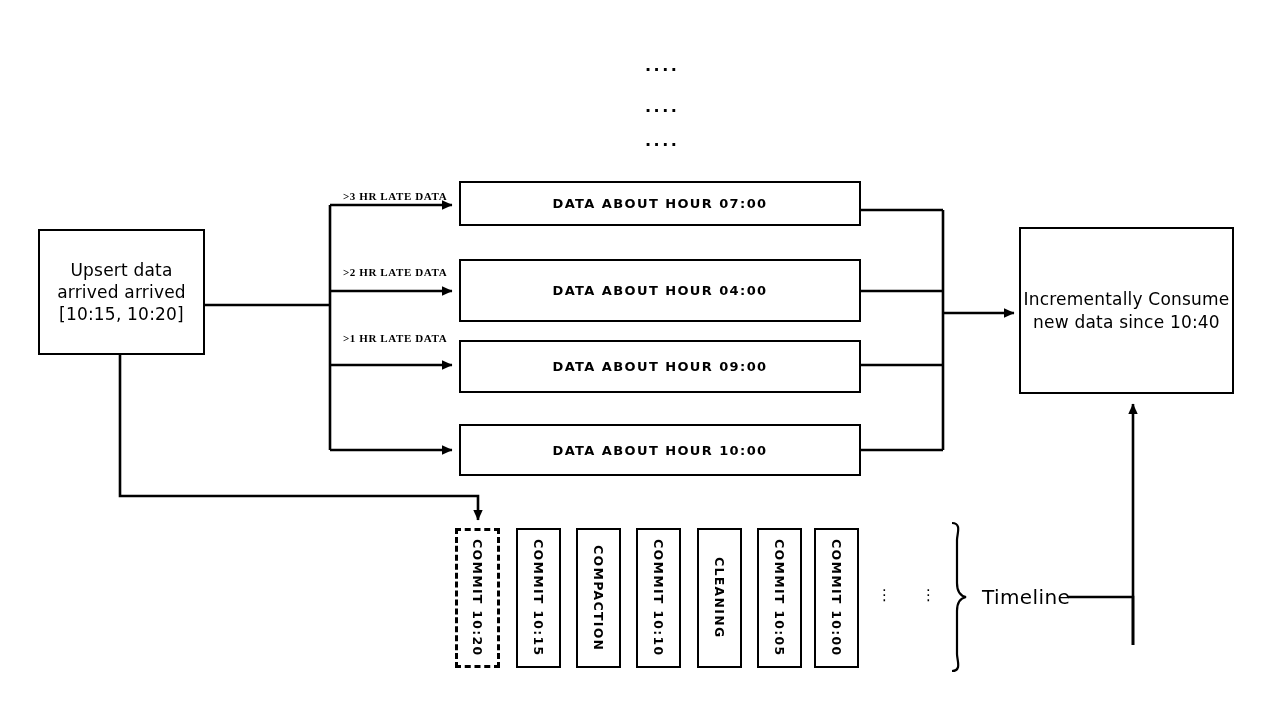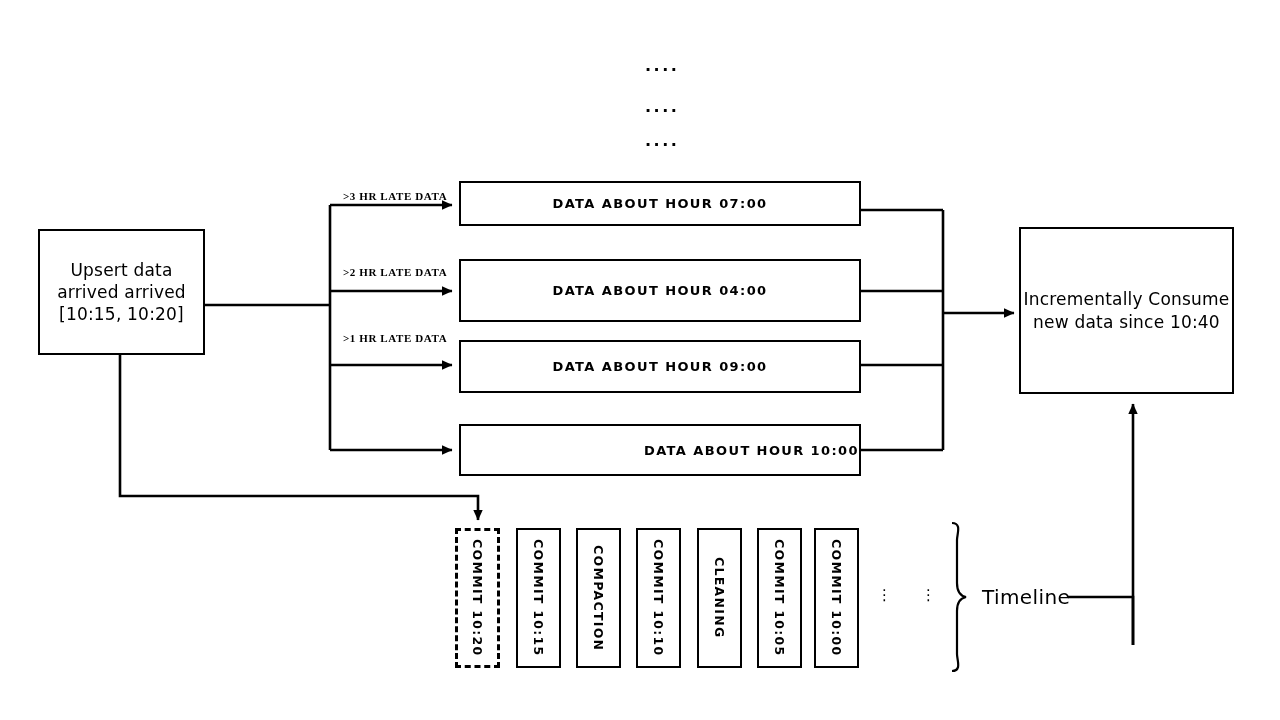--- a/index.html
+++ b/index.html
@@ -163,21 +163,21 @@
 
   <div class="node comic" style="left:459px; top:181px; width:402px; height:45px;">
     <span>DATA ABOUT HOUR 07:00</span>
   </div>
   <div class="node comic" style="left:459px; top:259px; width:402px; height:63px;">
     <span>DATA ABOUT HOUR 04:00</span>
   </div>
   <div class="node comic" style="left:459px; top:340px; width:402px; height:53px;">
     <span>DATA ABOUT HOUR 09:00</span>
   </div>
-  <div class="node comic" style="left:459px; top:424px; width:402px; height:52px;justify-content:flex-end;">
+  <div class="node comic" style="left:459px; top:424px; width:402px; height:52px;">
     <span>DATA ABOUT HOUR 10:00</span>
   </div>
 
   <div class="node hand" style="left:1019px; top:227px; width:215px; height:167px; flex-direction:column;">
     <div>Incrementally Consume</div>
     <div>new data since 10:40</div>
   </div>
 
   <div class="node dashed" style="left:455px; top:528px; width:45px; height:140px;">
     <span class="vtext">COMMIT 10:20</span>

